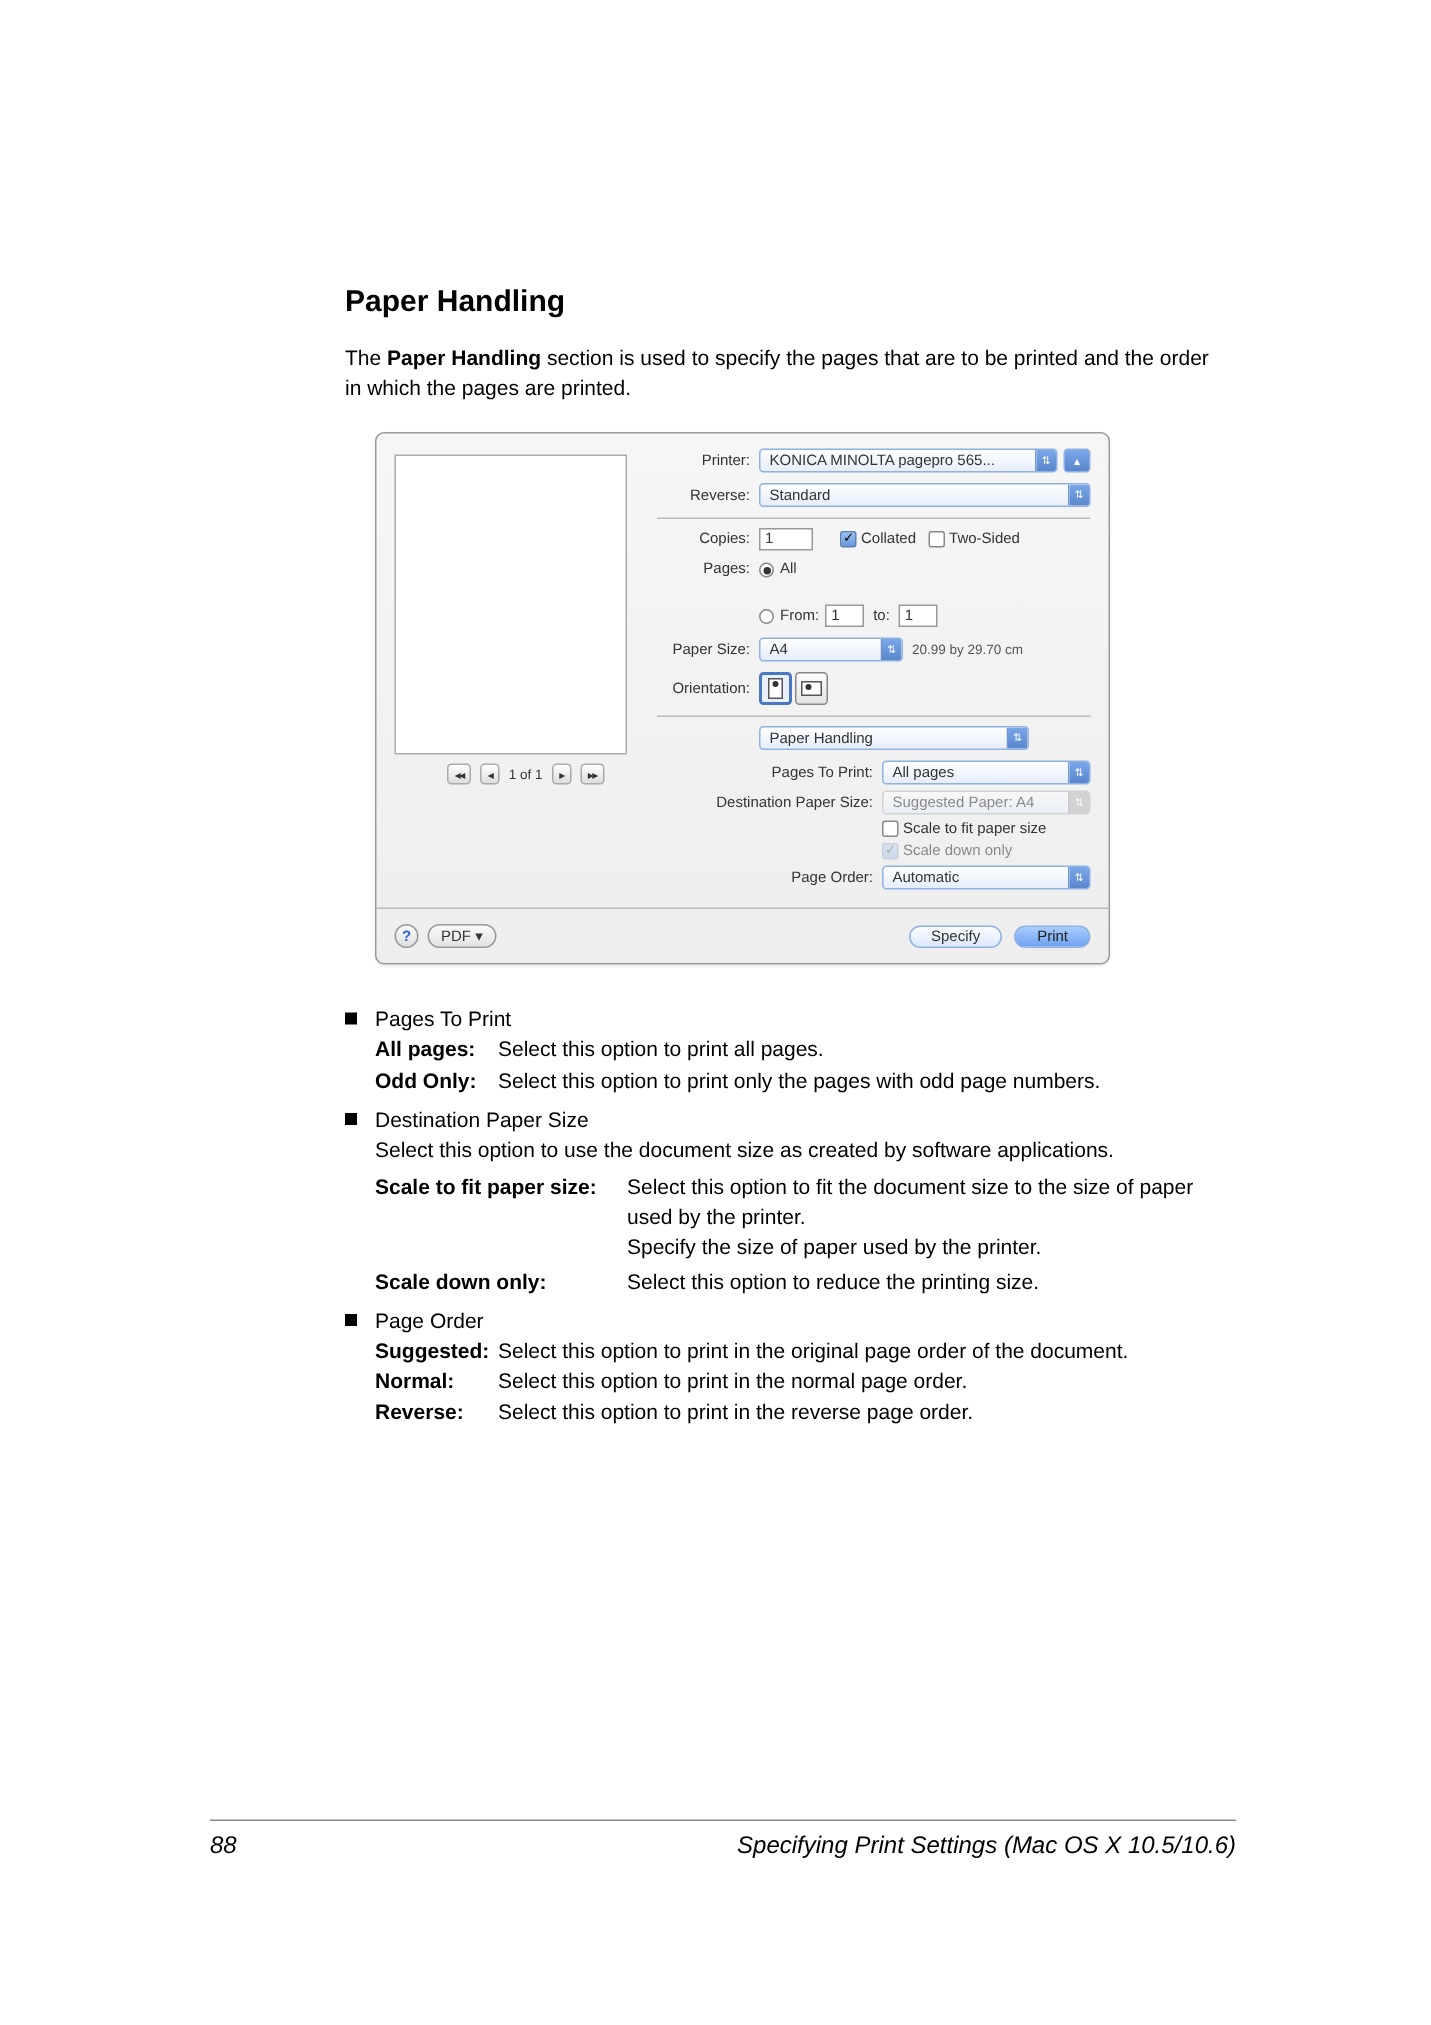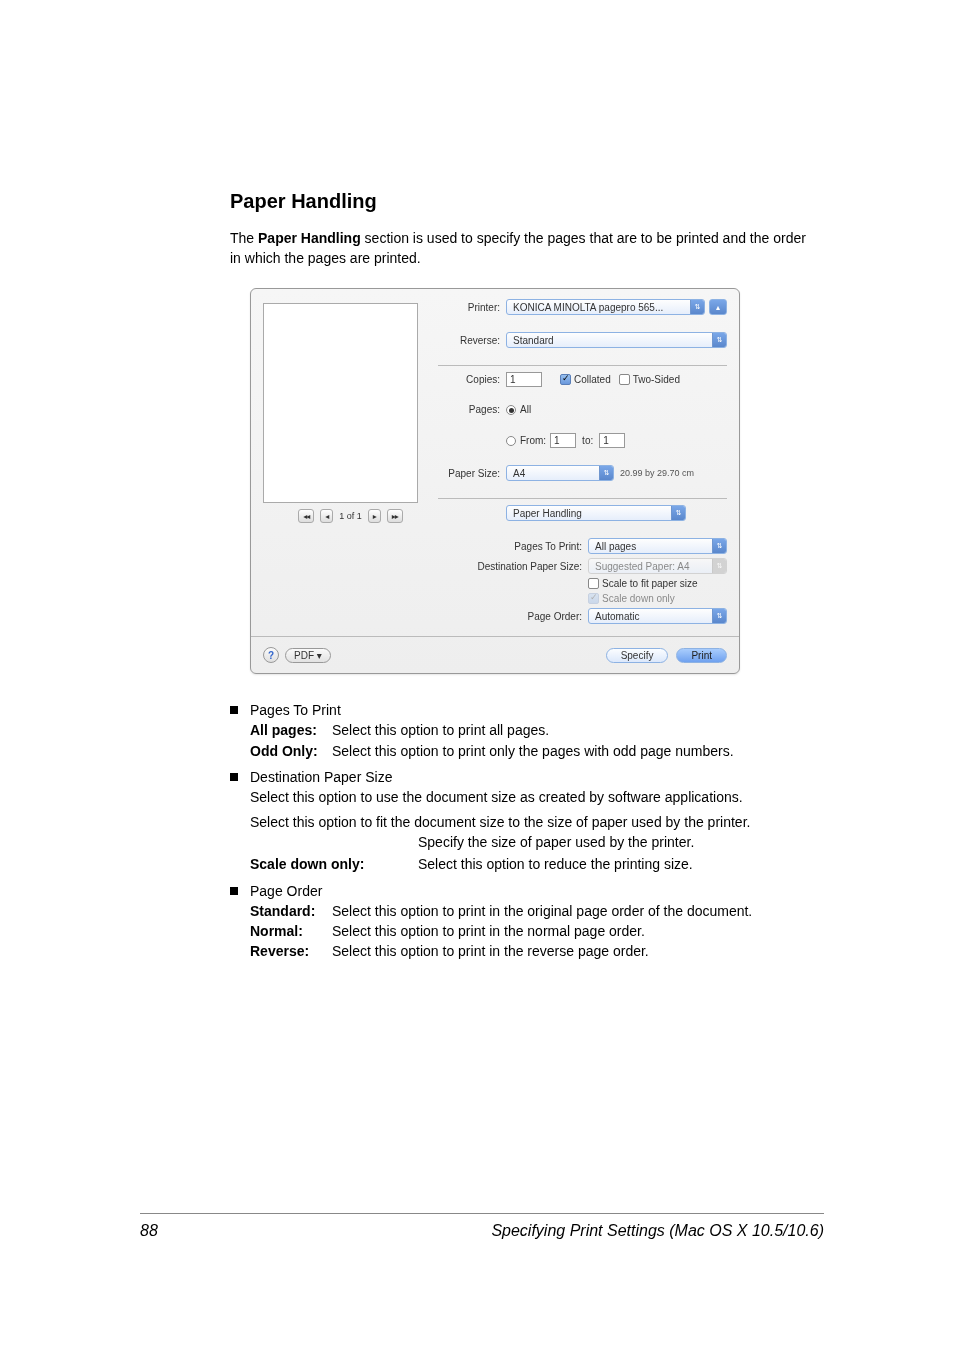--- a/index.html
+++ b/index.html
@@ -65,21 +65,21 @@
     border-radius: 3px;
     height: 14px;
     display: inline-flex;
     align-items: center;
     justify-content: center;
     font-size: 8px;
     padding: 0 4px;
     letter-spacing: -1px;
   }
   .right-col { flex: 1; }
-  .row { display: flex; align-items: center; margin-bottom: 17px; }
+  .row { display: flex; align-items: center; margin-bottom: 7px; }
   .lbl { width: 68px; text-align: right; padding-right: 6px; font-size: 10px; }
   .combo {
     border: 1px solid #8db2e3;
     border-radius: 3px;
     background: linear-gradient(#fefefe,#e6eefb);
     padding: 1px 16px 1px 6px;
     font-size: 10px;
     position: relative;
     height: 16px;
     min-width: 90px;
@@ -240,25 +240,34 @@
         <div class="row">
           <div class="lbl"></div>
           <span class="radio"></span>
           <span style="margin-left:4px">From:</span>
           <span class="txt" style="margin-left:4px">1</span>
           <span style="margin:0 6px">to:</span>
           <span class="txt">1</span>
         </div>
         <div class="row">
           <div class="lbl">Paper Size:</div>
-          <div class="combo" style="width:108px">
+          <div class="combo" style="width:96px">
             <span>A4</span>
               <span class="arrows">⇅</span>
           </div>
           <span style="margin-left:6px;font-size:9px;color:#555">20.99 by 29.70 cm</span>
+        </div>
+        <div class="row">
+          <div class="lbl">Orientation:</div>
+          <span class="orient-btn sel">
+              <span class="orient-inner"></span>
+            </span>
+          <span class="orient-btn">
+              <span class="orient-inner ls"></span>
+            </span>
         </div>
         <div class="section-sep"></div>
         <div class="row">
           <div class="lbl"></div>
           <div class="combo" style="width:180px">
             <span>Paper Handling</span>
               <span class="arrows">⇅</span>
           </div>
         </div>
         <div class="inner-block">
@@ -327,36 +336,37 @@
         </div>
       </div>
     </div>
 
     <div class="bullet-row" style="margin-top:6px;">
       <div class="bullet-sq"><span class="sq"></span></div>
       <div class="bullet-content">
         <div>Destination Paper Size</div>
         <div>Select this option to use the document size as created by software applications.</div>
         <div class="def-row" style="margin-top:4px;">
+          <div class="def-term wide">Scale to fit paper size:</div>
           <div class="def-desc">Select this option to fit the document size to the size of paper used by the printer.</div>
         </div>
         <div class="sub-note">Specify the size of paper used by the printer.</div>
         <div class="def-row">
           <div class="def-term wide">Scale down only:</div>
           <div class="def-desc">Select this option to reduce the printing size.</div>
         </div>
       </div>
     </div>
 
     <div class="bullet-row" style="margin-top:6px;">
       <div class="bullet-sq"><span class="sq"></span></div>
       <div class="bullet-content">
         <div>Page Order</div>
         <div class="def-row">
-          <div class="def-term">Standard:</div>
+          <div class="def-term">Suggested:</div>
           <div class="def-desc">Select this option to print in the original page order of the document.</div>
         </div>
         <div class="def-row">
           <div class="def-term">Normal:</div>
           <div class="def-desc">Select this option to print in the normal page order.</div>
         </div>
         <div class="def-row">
           <div class="def-term">Reverse:</div>
           <div class="def-desc">Select this option to print in the reverse page order.</div>
         </div>

